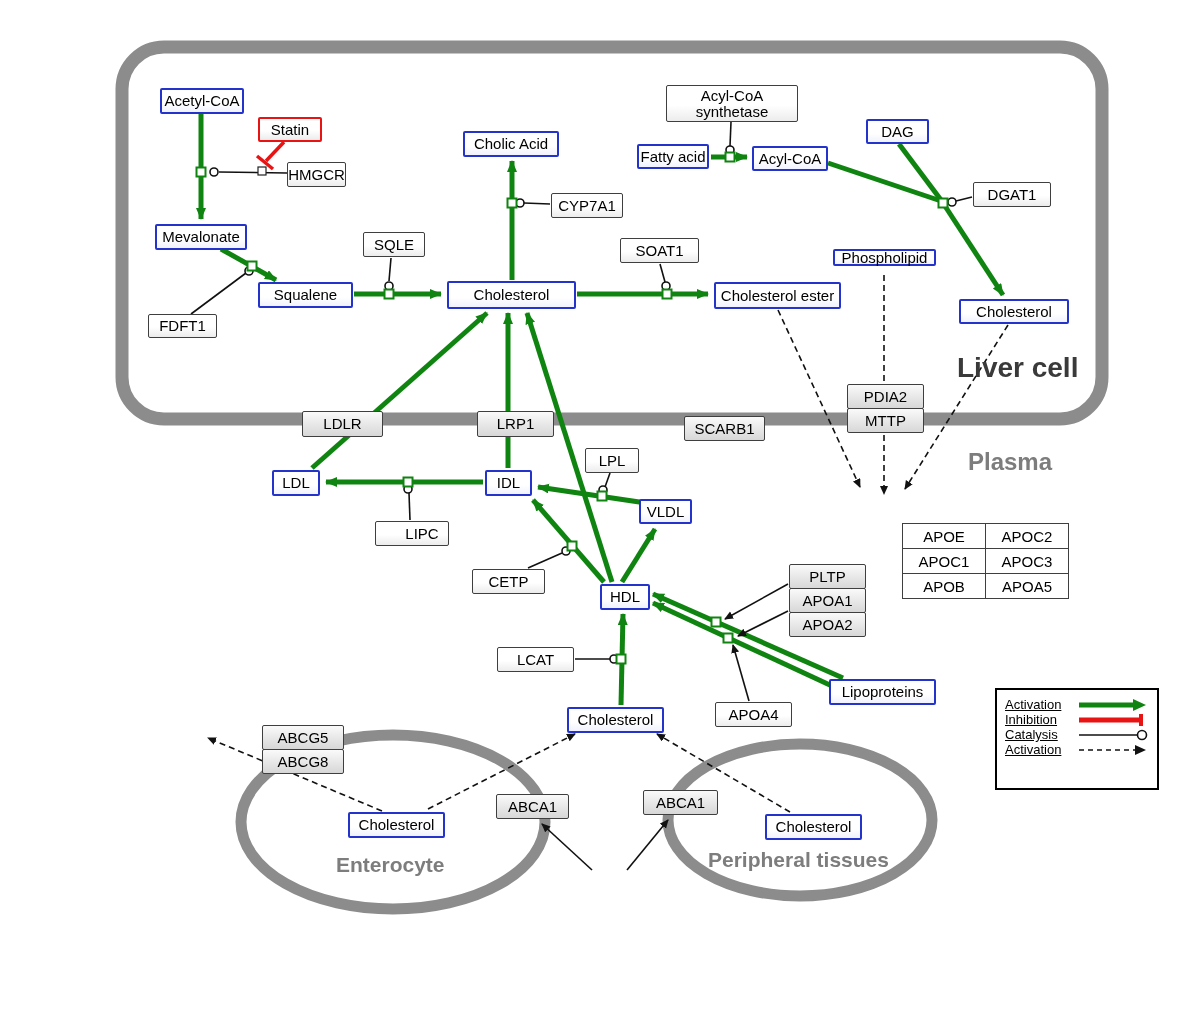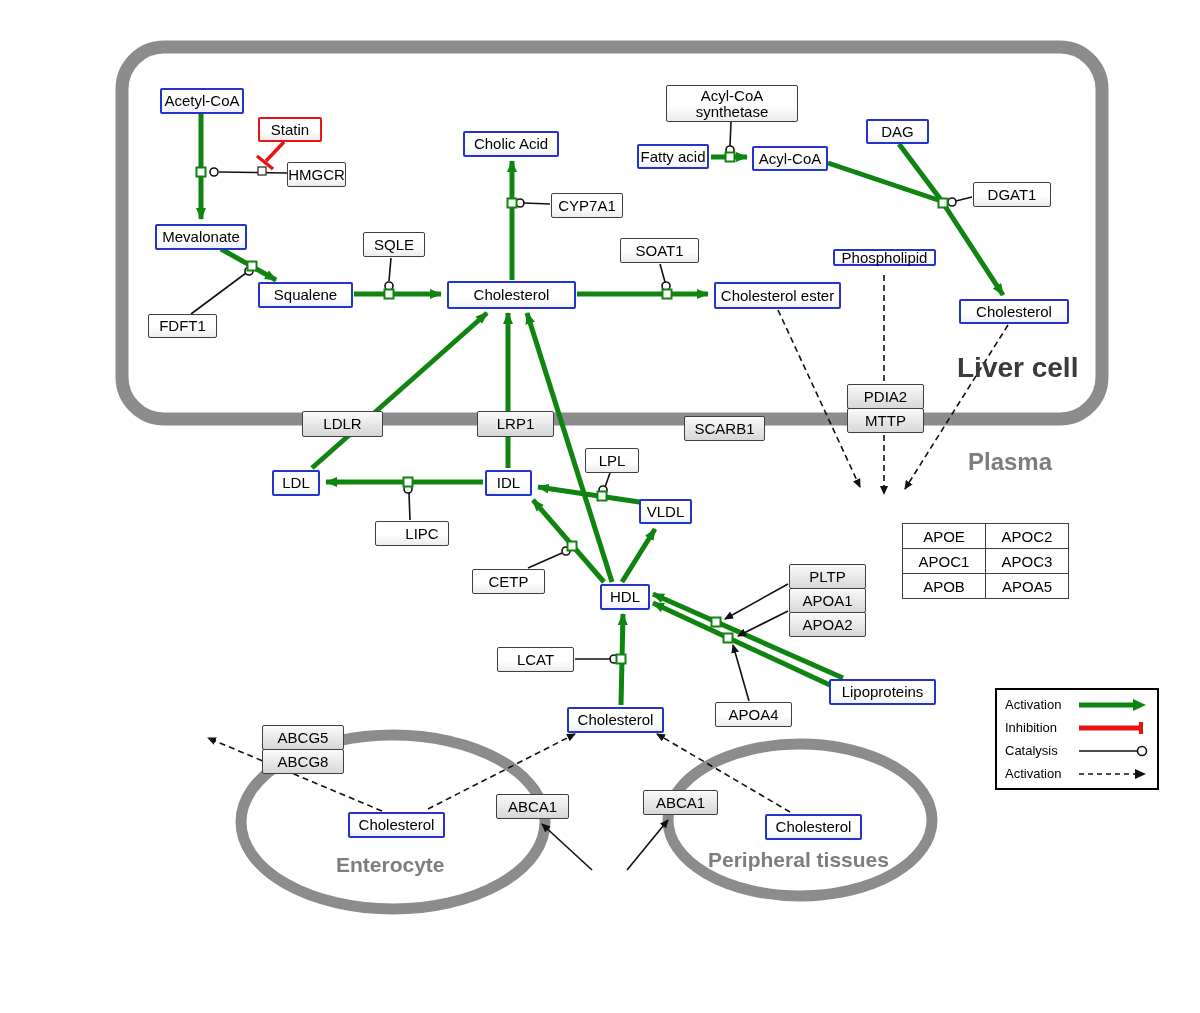--- a/index.html
+++ b/index.html
@@ -21,21 +21,21 @@
   .stack .node + .node{margin-top:-1px;}
   .apo-table{position:absolute;left:902px;top:523px;z-index:2;border-collapse:collapse;}
   .apo-table td{border:1px solid #3f3f3f;width:82px;height:24px;text-align:center;
     font-size:15px;background:#fff;padding:0;font-family:"Liberation Sans",sans-serif;}
   .region-label{position:absolute;z-index:2;font-weight:bold;color:#7d7d7d;}
   .region-label.liver{color:#3a3a3a;font-size:28px;}
   .region-label.plasma{font-size:24px;}
   .region-label.small{font-size:21px;}
   .legend{position:absolute;left:995px;top:688px;width:164px;height:102px;z-index:3;
     box-sizing:border-box;border:2px solid #000;background:#fff;padding:7px 8px;
-    display:flex;flex-direction:column;justify-content:space-between;}
+    display:flex;flex-direction:column;text-decoration:underline;}
   .legend-row{display:flex;align-items:center;justify-content:space-between;font-size:13px;color:#000;}
   .legend-row svg{flex:0 0 auto;display:block;}
 </style>
 </head>
 <body>
 
 <div class="stage">
 
   <svg class="edges" width="1200" height="1013" viewBox="0 0 1200 1013">
     <defs>

